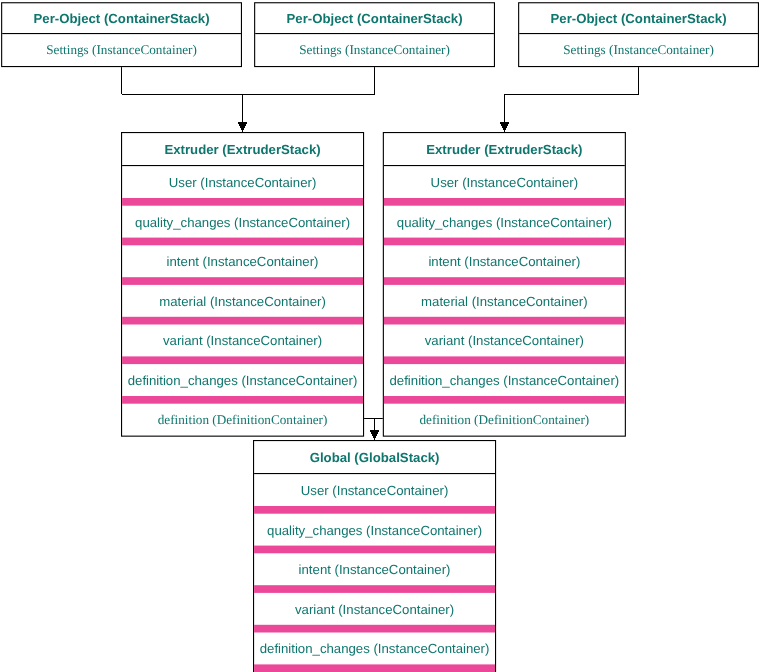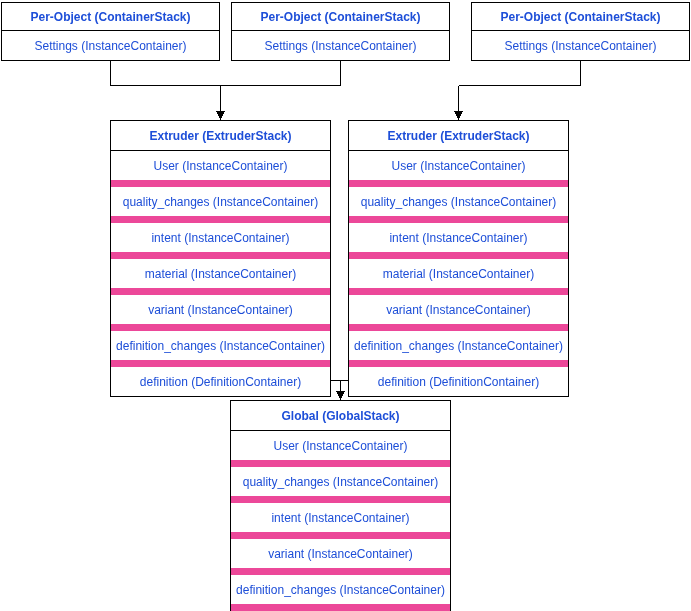--- a/index.html
+++ b/index.html
@@ -21,21 +21,21 @@
     top: 0;
     pointer-events: none;
   }
   .stack-table {
     position: absolute;
     box-sizing: border-box;
     background: #ffffff;
     border: 1px solid #000000;
     display: flex;
     flex-direction: column;
-    color: #1d4ed8;
+    color: #0f766e;
   }
   .stack-header {
     height: 29px;
     border-bottom: 1px solid #000000;
     display: flex;
     align-items: center;
     justify-content: center;
     font-size: 12px;
     font-weight: bold;
     white-space: nowrap;
@@ -44,20 +44,21 @@
     height: 29px;
     border-bottom: 7px solid #ec4899;
     display: flex;
     align-items: center;
     justify-content: center;
     font-size: 12px;
     white-space: nowrap;
   }
   .stack-table .stack-row:last-child {
     border-bottom: none;
+    font-family: Liberation Serif, serif;
   }
   .per-object .stack-header { height: 27px; }
 </style>
 </head>
 <body>
 
 <div class="canvas">
 
   <svg class="connector-svg" width="691" height="611" viewBox="0 0 691 611" shape-rendering="crispEdges">
     <g stroke="#000000" stroke-width="1" fill="none">

